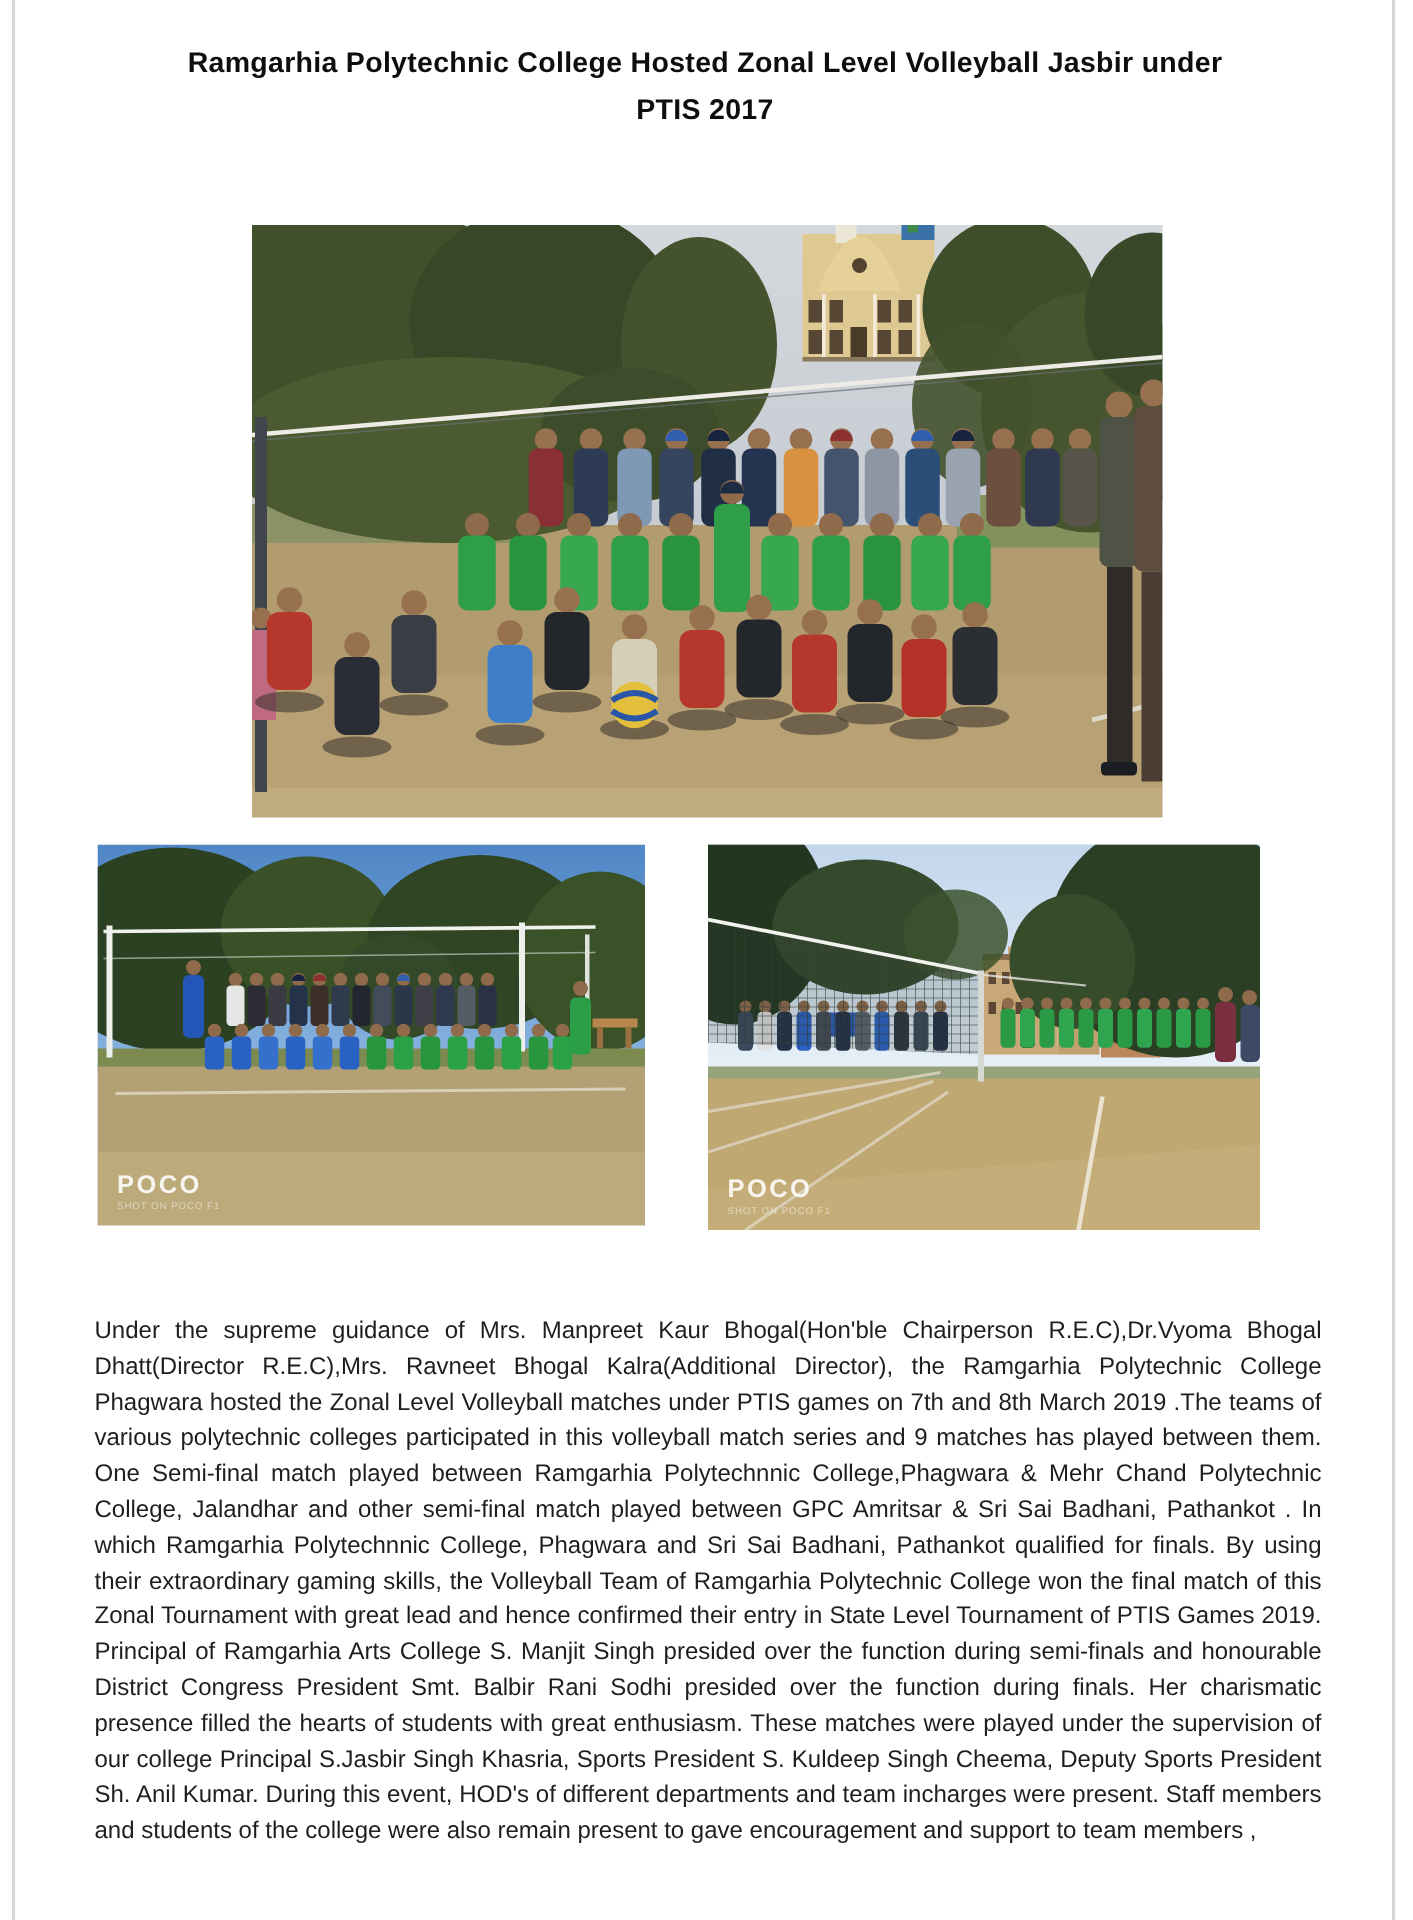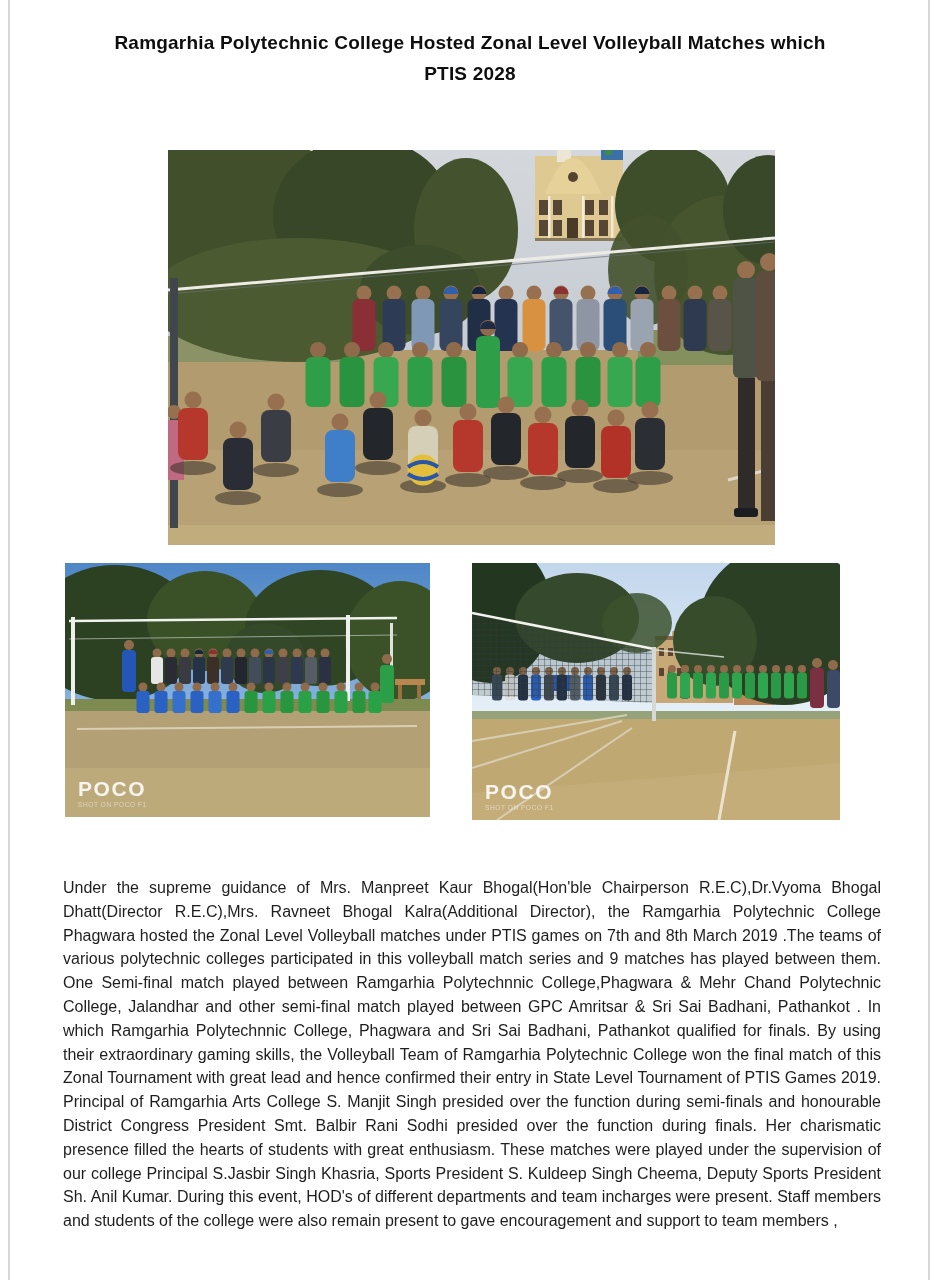--- a/index.html
+++ b/index.html
@@ -14,35 +14,35 @@
     position:absolute;top:27px;left:20px;right:22px;margin:0;
     text-align:center;font-size:19px;line-height:31px;font-weight:bold;color:#0e0e0e;
     letter-spacing:.2px;
   }
   figure.photo{position:absolute;margin:0;overflow:hidden;background:#cfd3d8;}
   figure.photo svg{display:block;width:100%;height:100%;}
   .photo-main{left:168px;top:150px;width:607px;height:395px;}
   .photo-left{left:65px;top:563px;width:365px;height:254px;}
   .photo-right{left:472px;top:563px;width:368px;height:257px;}
   .wm{position:absolute;left:13px;bottom:9px;color:rgba(255,255,255,.88);line-height:1.1;}
-  .wm .wm-main{display:block;font-size:21px;font-weight:bold;letter-spacing:1.6px;}
+  .wm .wm-main{display:block;font-size:17px;font-weight:bold;letter-spacing:1.6px;}
   .wm .wm-sub{display:block;font-size:6.5px;letter-spacing:.6px;opacity:.55;margin-top:1px;}
   .body-text{
     position:absolute;left:63px;top:876px;width:818px;margin:0;
     font-size:16px;line-height:23.8px;text-align:justify;color:#1e1e1e;
   }
 </style>
 </head>
 <body>
 
 <div class="page">
   <div class="page-edge left"></div>
   <div class="page-edge right"></div>
 
-  <h1 class="title"><span>Ramgarhia Polytechnic College Hosted Zonal Level Volleyball Matches which</span><br><span>PTIS 2028</span></h1>
+  <h1 class="title"><span>Ramgarhia Polytechnic College Hosted Zonal Level Volleyball Jasbir under</span><br><span>PTIS 2017</span></h1>
 
   <figure class="photo photo-main">
     <svg viewBox="0 0 607 395" preserveAspectRatio="none">
       <defs>
         <linearGradient id="skyMain" x1="0" y1="0" x2="0" y2="1">
           <stop offset="0" stop-color="#d4d8dd"></stop>
             <stop offset="1" stop-color="#c2c8cf"></stop>
         </linearGradient>
         <pattern id="meshW" width="7" height="7" patternUnits="userSpaceOnUse">
           <path d="M0 0H7M0 0V7" stroke="#e0e4de" stroke-width="1.1" fill="none" opacity="0.85"></path>

